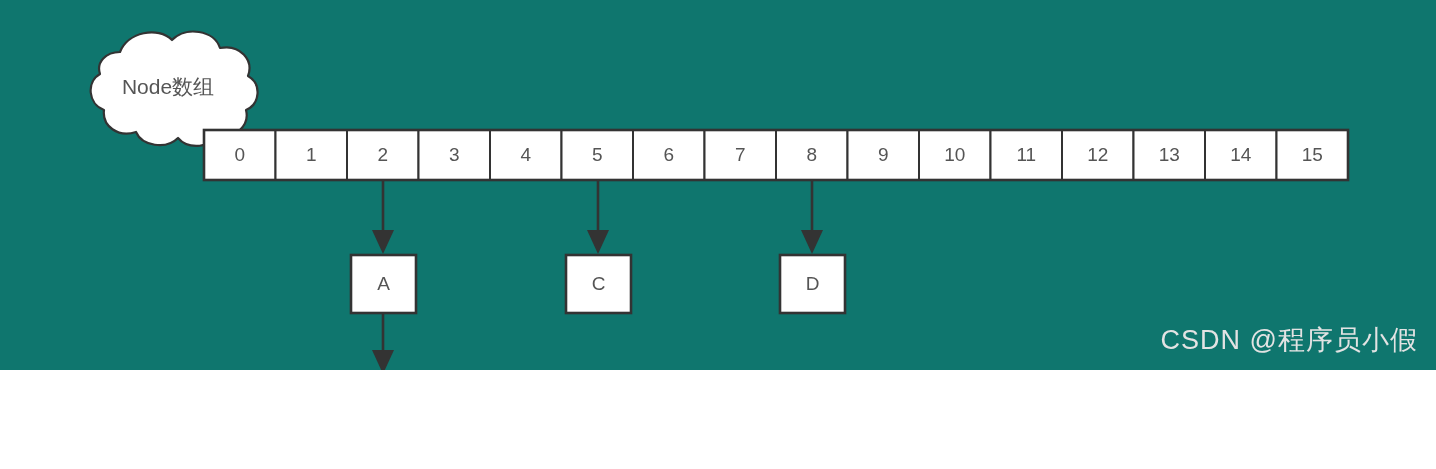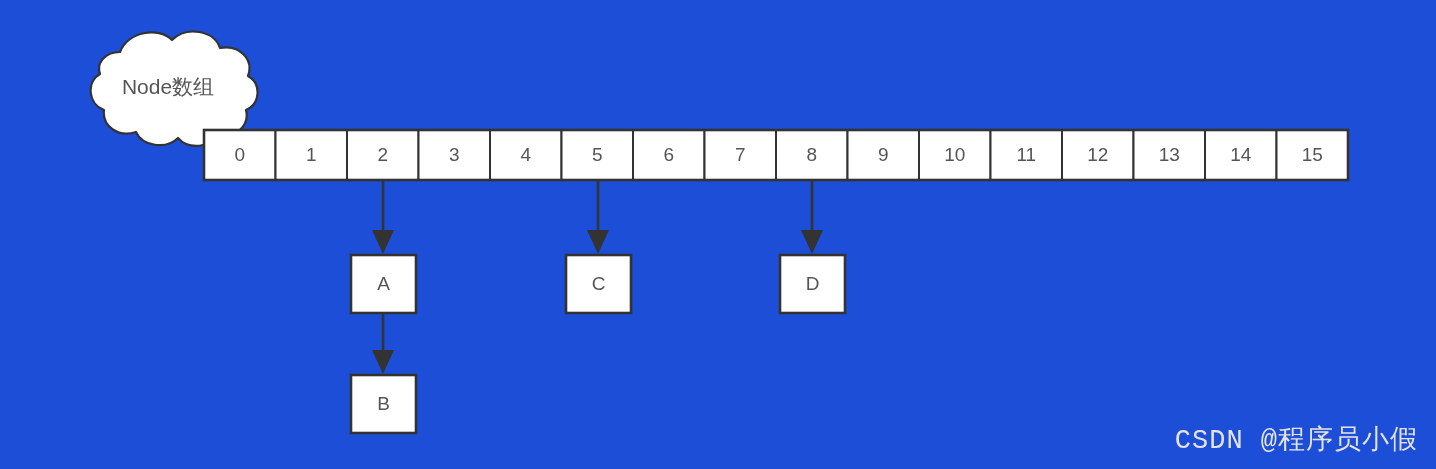--- a/index.html
+++ b/index.html
@@ -6,22 +6,22 @@
     margin: 0;
     padding: 0;
     background: #ffffff;
   }
   body {
     font-family: "Liberation Sans", sans-serif;
   }
   #canvas {
     position: relative;
     width: 1436px;
-    height: 469px;
-    background: #1d4ed8;
+    height: 370px;
+    background: #0f766e;
     overflow: hidden;
   }
   .diagram-svg {
     position: absolute;
     left: 0;
     top: 0;
     width: 1436px;
     height: 469px;
   }
   .cloud-path {
@@ -72,21 +72,21 @@
     font-family: "Liberation Sans", sans-serif;
     font-size: 21px;
     fill: #555555;
     text-anchor: middle;
     dominant-baseline: middle;
   }
   .watermark {
     position: absolute;
     right: 18px;
     bottom: 12px;
-    font-family: Liberation Mono, monospace;
+    font-family: Liberation Sans, sans-serif;
     font-size: 27px;
     color: #e3e3e3;
     letter-spacing: 1px;
     white-space: nowrap;
     user-select: none;
   }
 </style>
 </head>
 <body>
 

